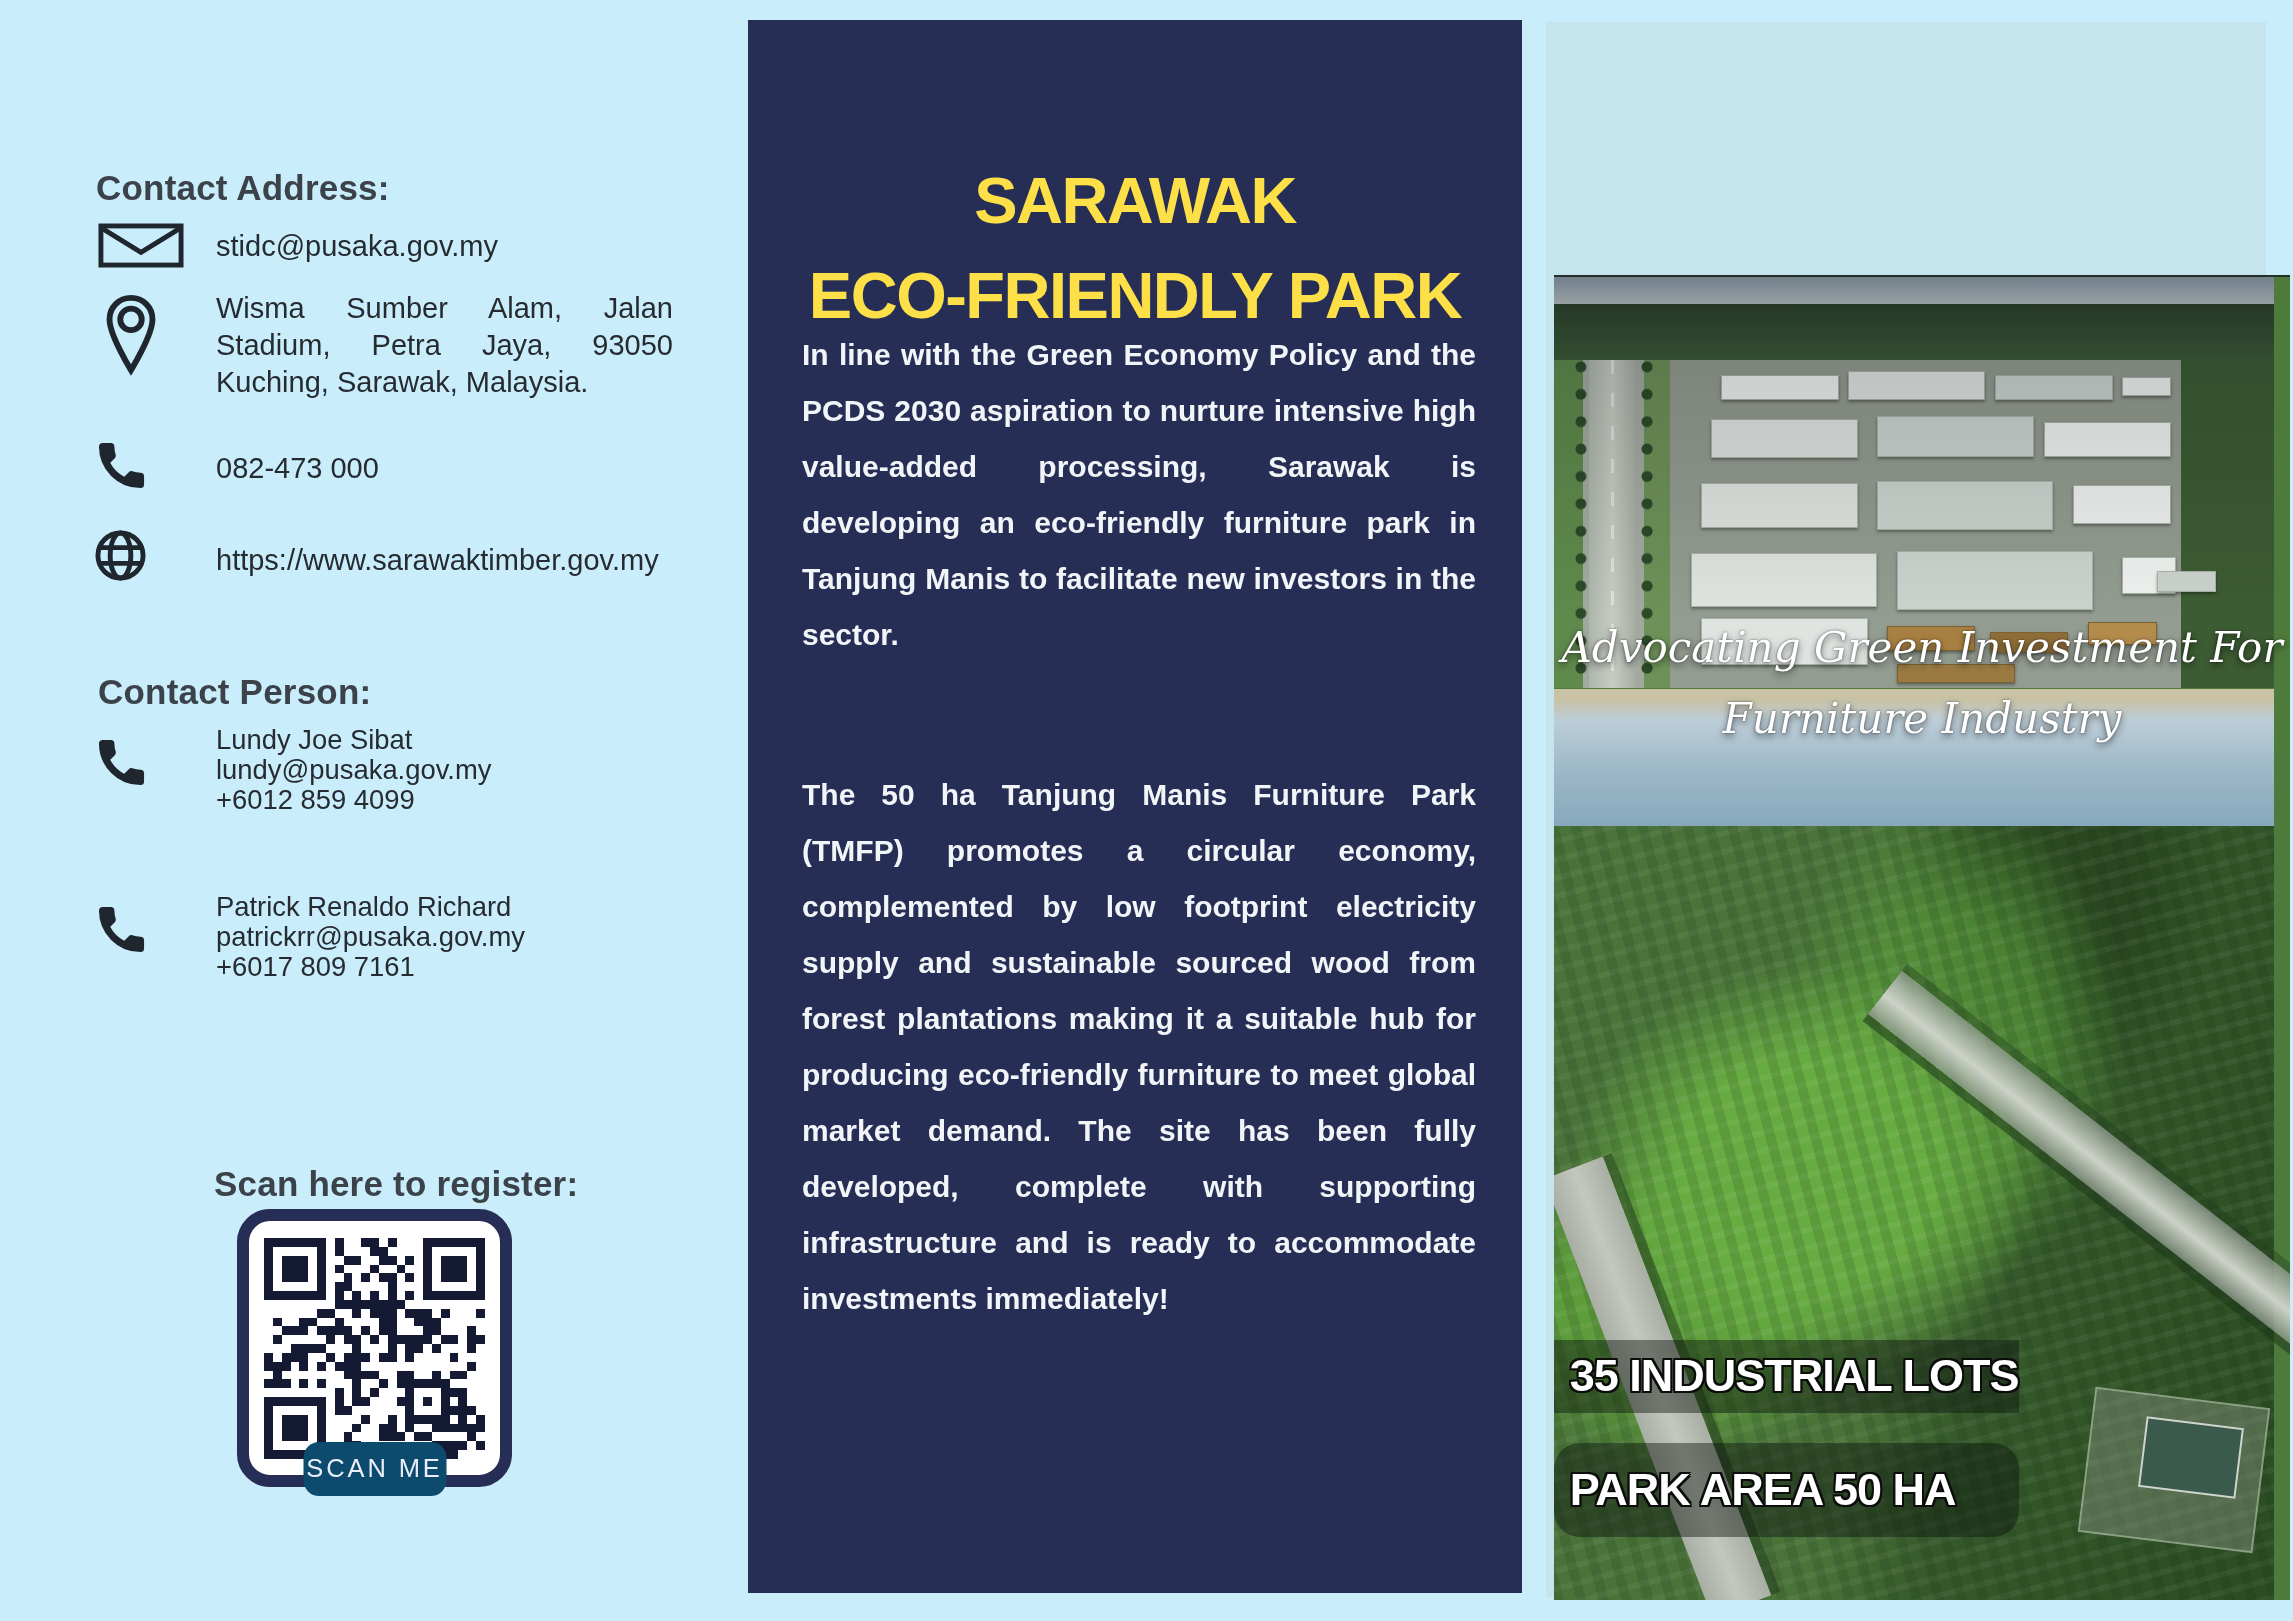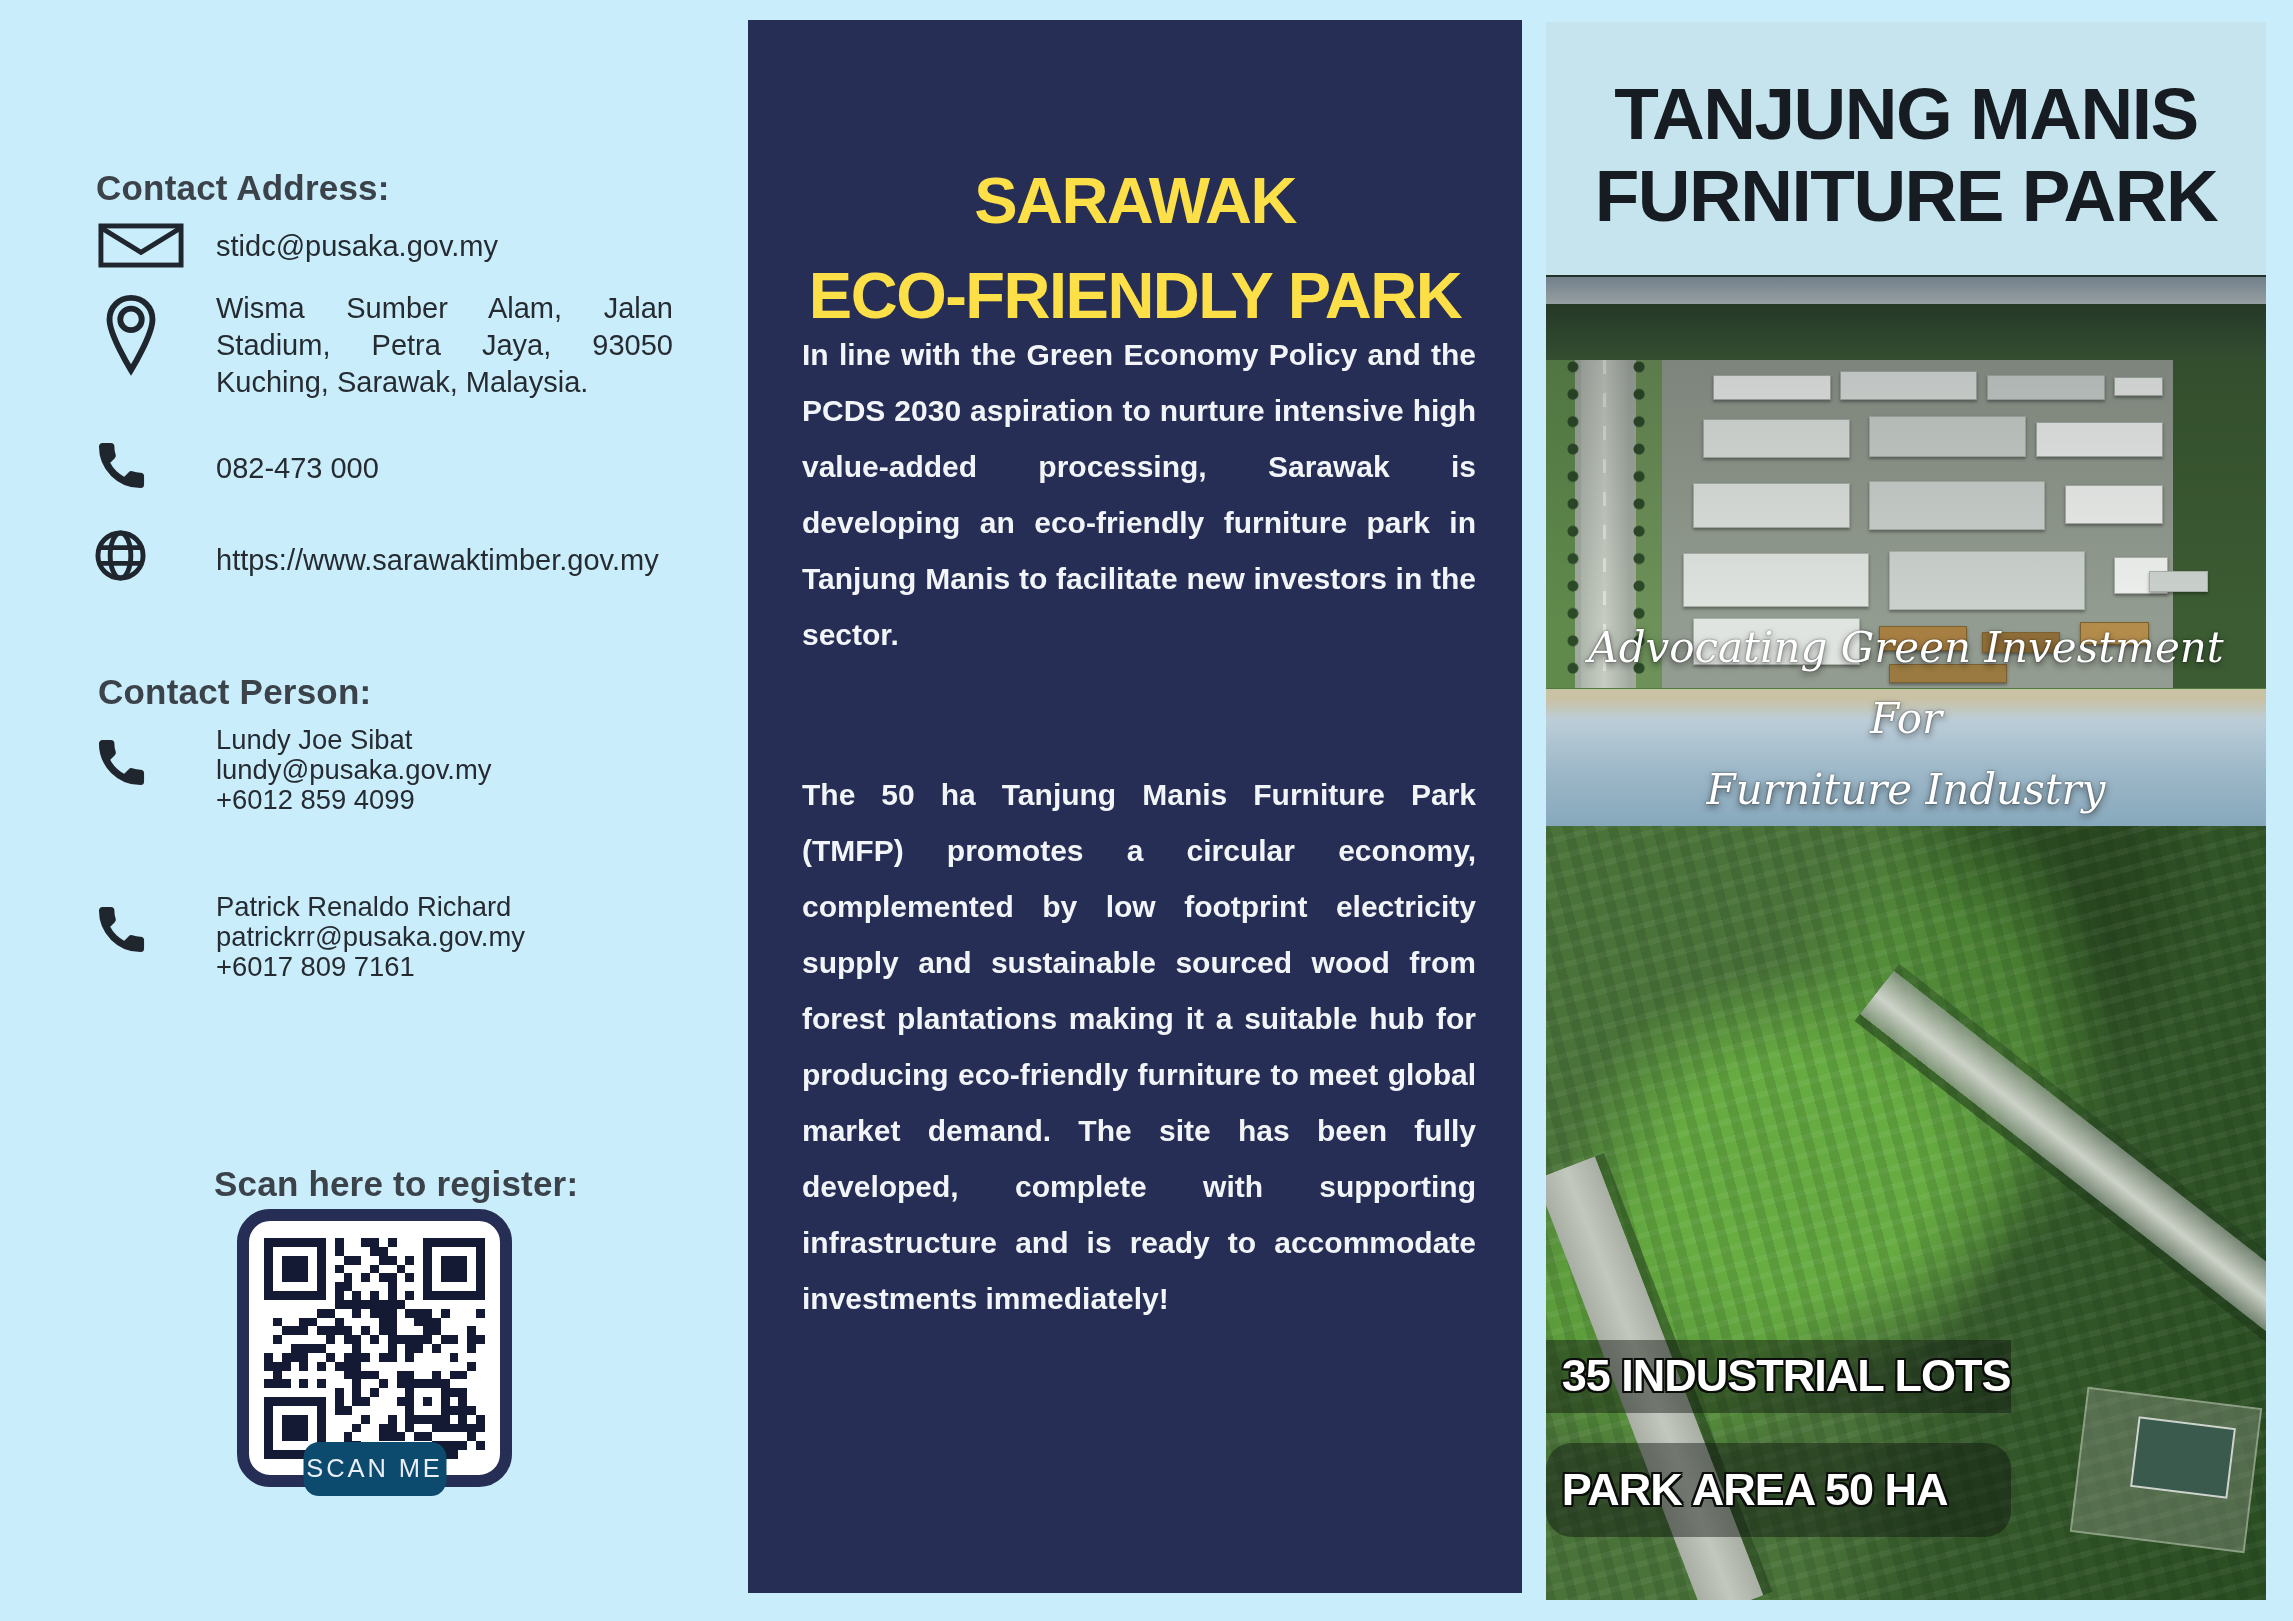--- a/index.html
+++ b/index.html
@@ -32,22 +32,22 @@
   .mid-para{position:absolute;left:54px;width:674px;margin:0;color:#f2f5f8;font-size:30px;
             line-height:56px;font-weight:bold;text-align:justify;text-justify:inter-word;}
   .p1{top:307px;} .p2{top:747px;}
 
   
   .right-panel{position:absolute;left:1546px;top:21.6px;width:720px;height:1576px;background:#c5e4ee;}
   .rp-title{text-align:center;font-weight:bold;font-size:73px;line-height:82px;color:#171c22;
             letter-spacing:-1.5px;}
   .rp-header{position:absolute;top:51px;left:0;width:100%;}
 
-  .photo{position:absolute;left:0;top:253px;width:720px;height:1323px;overflow:hidden;
-         background:#4e7b3c;border-top:2px solid #223028;}
+  .photo{position:absolute;left:8px;top:253px;width:720px;height:1323px;overflow:hidden;
+         background:#4e7b3c;border-top:2px solid #223028;padding-left:16px;}
   .ph-sky{position:absolute;left:0;top:0;width:720px;height:27.4px;
           background:linear-gradient(180deg,#8fa0ab,#b9c3c4);}
   .ph-treeline{position:absolute;left:0;top:27.4px;width:720px;height:56px;
           background:linear-gradient(180deg,#2d452e,#3d5c38);}
   .ph-estate{position:absolute;left:0;top:83px;width:720px;height:328px;
           background:linear-gradient(90deg,#5f8a4c 0 29px,#a2aaa0 29px 90px,#6d9158 90px 116px,
                      #939c90 116px 627px,#3c5c33 627px 720px);}
   .ph-roadv{position:absolute;left:35px;top:83px;width:47px;height:328px;
           background:linear-gradient(90deg,#aeb6ac,#c6ccc2 50%,#a5ada3);}
   .ph-roadv::after{content:"";position:absolute;left:21.6px;top:0;width:3.9px;height:100%;
@@ -464,24 +464,20 @@
   <section class="mid-panel">
     <h1 class="mid-title">
       <div>SARAWAK</div>
       <div>ECO-FRIENDLY PARK</div>
     </h1>
     <p class="mid-para p1">In line with the Green Economy Policy and the PCDS 2030 aspiration to nurture intensive high value-added processing, Sarawak is developing an eco-friendly furniture park in Tanjung Manis to facilitate new investors in the sector.</p>
     <p class="mid-para p2">The 50 ha Tanjung Manis Furniture Park (TMFP) promotes a circular economy, complemented by low footprint electricity supply and sustainable sourced wood from forest plantations making it a suitable hub for producing eco-friendly furniture to meet global market demand. The site has been fully developed, complete with supporting infrastructure and is ready to accommodate investments immediately!</p>
   </section>
 
   <section class="right-panel">
-    <div class="rp-header">
-      <div class="rp-title">TANJUNG MANIS</div>
-      <div class="rp-title">FURNITURE PARK</div>
-    </div>
 
     <div class="photo">
       <div class="ph-sky"></div>
       <div class="ph-treeline"></div>
       <div class="ph-estate" id="estate"></div>
       <div class="ph-roadv"></div>
       <div class="dotcol" style="left:19.6px;top:83px;height:328px;"></div>
       <div class="dotcol" style="left:86px;top:83px;height:328px;"></div>
       <div class="bld" style="left: 167px; top: 98px; width: 118px; height: 25.5px; background: rgb(238, 241, 238);"></div>
         <div class="bld" style="left: 294px; top: 94px; width: 137px; height: 29px; background: rgb(223, 228, 224);"></div>

